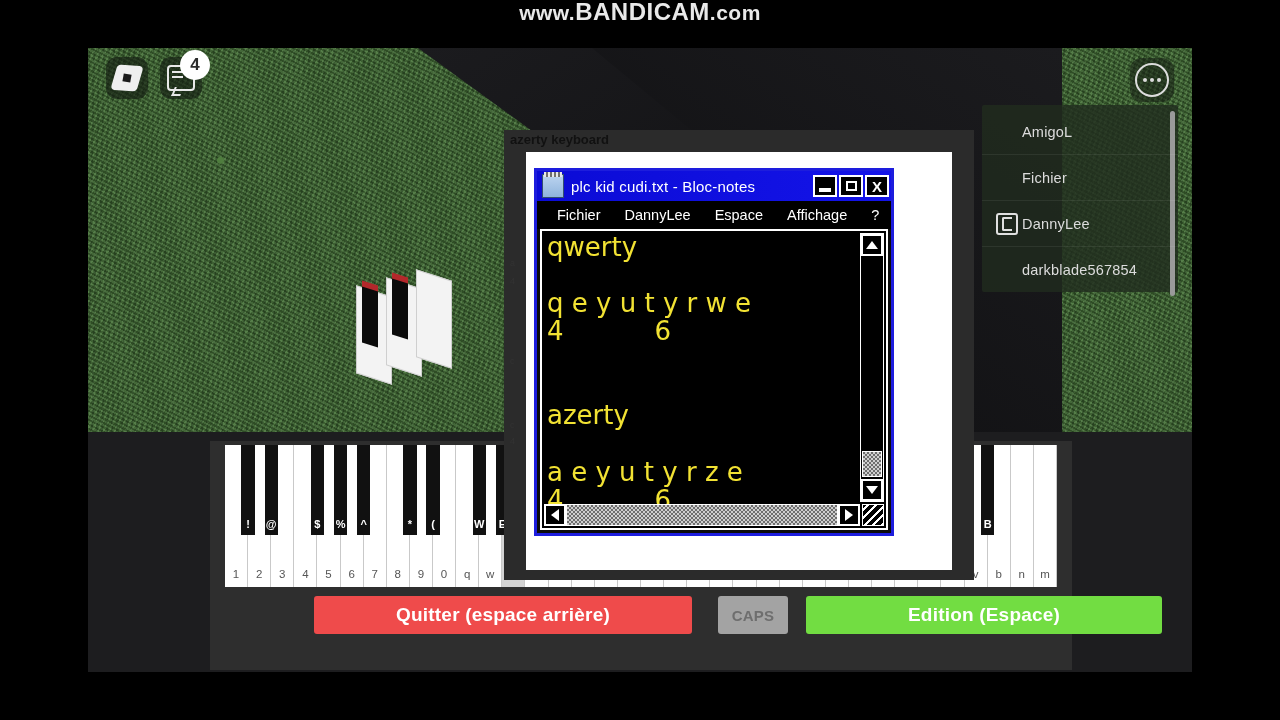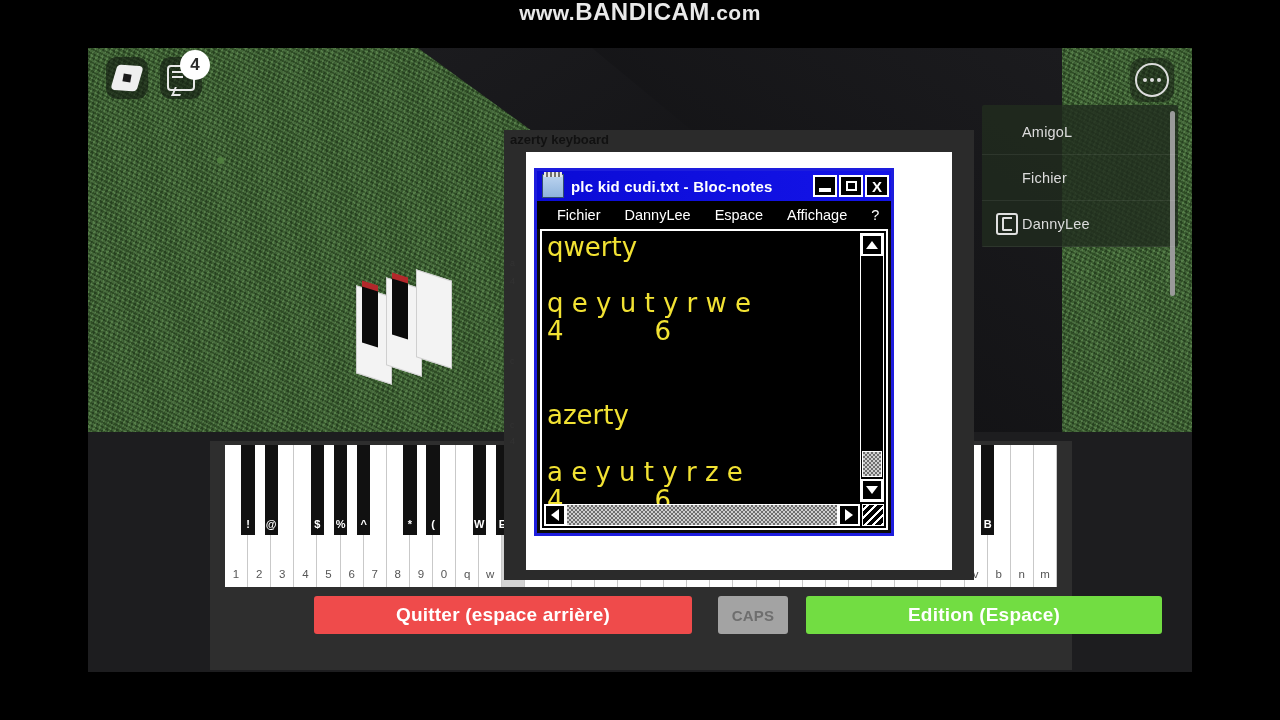--- a/index.html
+++ b/index.html
@@ -103,21 +103,21 @@
   .bgline{position:absolute;left:6px;font-size:9px;color:#333;}
 
   
   #notepad{position:absolute;left:446px;top:120px;width:360px;height:368px;background:#0b0b0b;
     border:3px solid #1d1ddd;box-sizing:border-box;}
   #npTitle{height:30px;background:linear-gradient(90deg,#0b0bd6,#1414e8);display:flex;align-items:center;padding:0 2px 0 5px;}
   .np-ic{width:20px;height:22px;background:linear-gradient(180deg,#bcd4f0,#8fb4dc);border:1px solid #33506f;
     position:relative;margin-right:7px;}
   .np-ic:before{content:"";position:absolute;left:1px;top:-3px;width:18px;height:5px;
     background:repeating-linear-gradient(90deg,#e8e8e8 0 2px,#6f6f6f 2px 4px);}
-  #npTitleText{color:#fff;font-weight:bold;font-size:15px;letter-spacing:.2px;white-space:nowrap;flex:1;}
+  #npTitleText{color:#fff;font-weight:normal;font-size:15px;letter-spacing:.2px;white-space:nowrap;flex:1;}
   .tbtn{width:24px;height:22px;background:#000;border:2px solid #fff;margin-left:2px;display:flex;
     align-items:center;justify-content:center;color:#fff;font-size:15px;font-weight:bold;box-sizing:border-box;}
   .tbtn .min{width:12px;height:4px;background:#fff;margin-top:8px;}
   .tbtn .maxsq{width:11px;height:10px;border:2px solid #fff;box-sizing:border-box;}
   #npMenu{height:28px;background:#000;display:flex;align-items:center;gap:0;padding-left:8px;}
   #npMenu div{color:#fff;font-size:14.5px;padding:0 12px;}
   #npBody{position:absolute;left:3px;right:3px;top:58px;bottom:3px;background:#000;border:2px solid #fff;
     box-sizing:border-box;}
   #npText{position:absolute;left:2px;top:0;right:26px;bottom:24px;background:#000;color:#f2e233;
     font-family:"DejaVu Sans",sans-serif;font-size:26px;line-height:1.08;padding:2px 0 0 3px;white-space:pre;overflow:hidden;}
@@ -196,20 +196,23 @@
       </div>
       <div class="plrow">
         <span>Fichier</span>
       </div>
       <div class="plrow">
         <span class="prem">
             <i></i>
           </span>
         <span>DannyLee</span>
       </div>
+      <div class="plrow" style="border-bottom:none;">
+        <span>darkblade567854</span>
+      </div>
     </div>
 
     <div id="pianoui">
       <div id="keysbox">
           <div class="wkey" style="left: 0px; width: 23.1111px;">
             <span>1</span>
           </div>
           <div class="wkey" style="left: 23.1111px; width: 23.1111px;">
             <span>2</span>
           </div>

